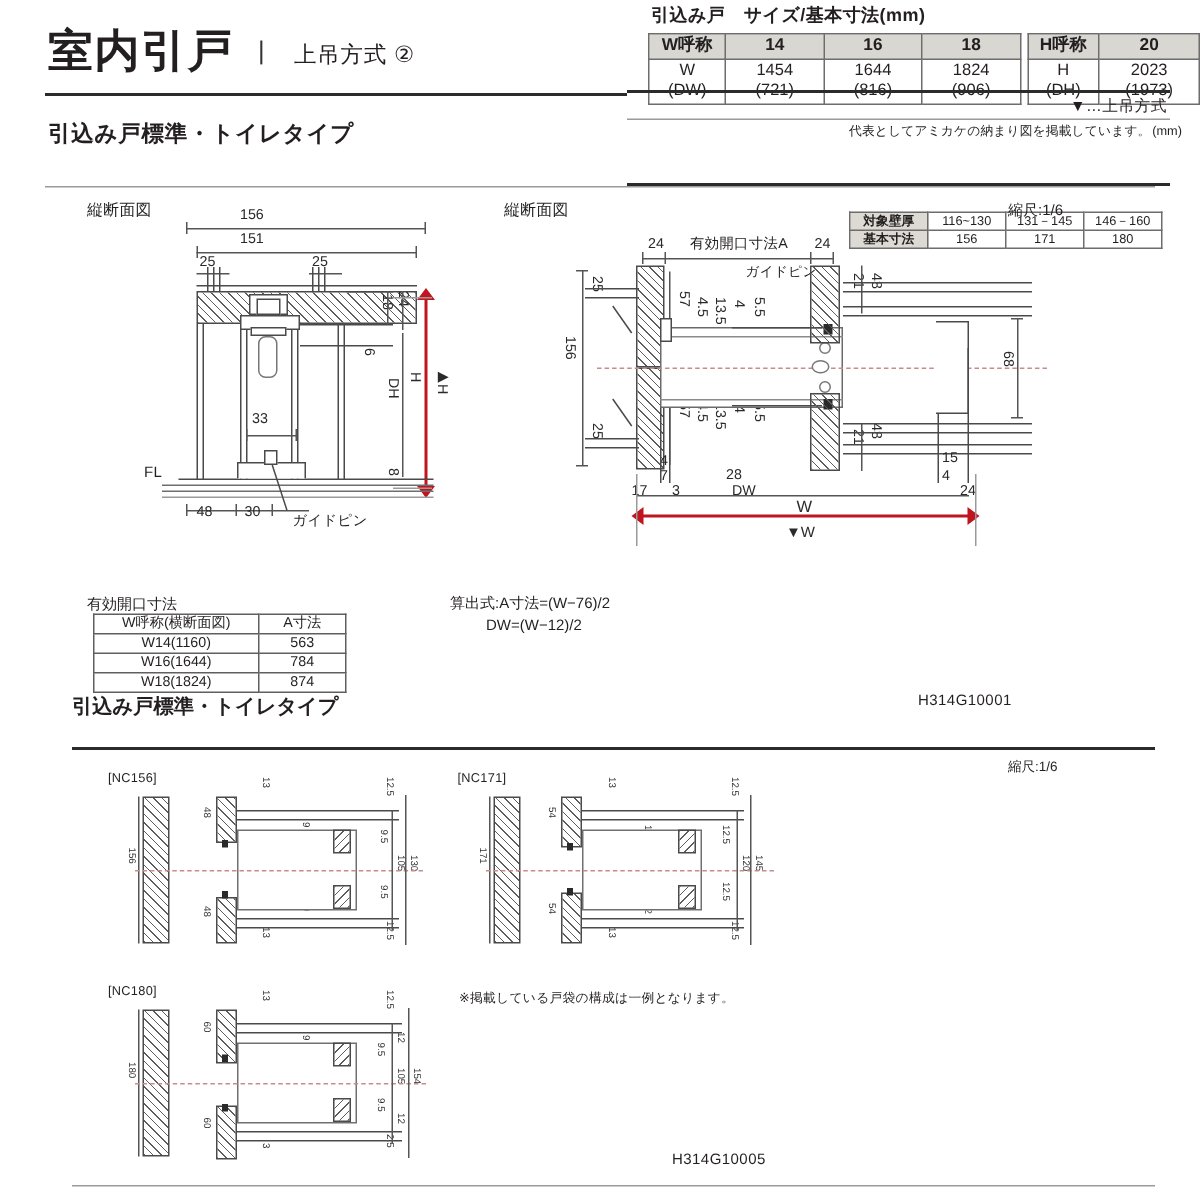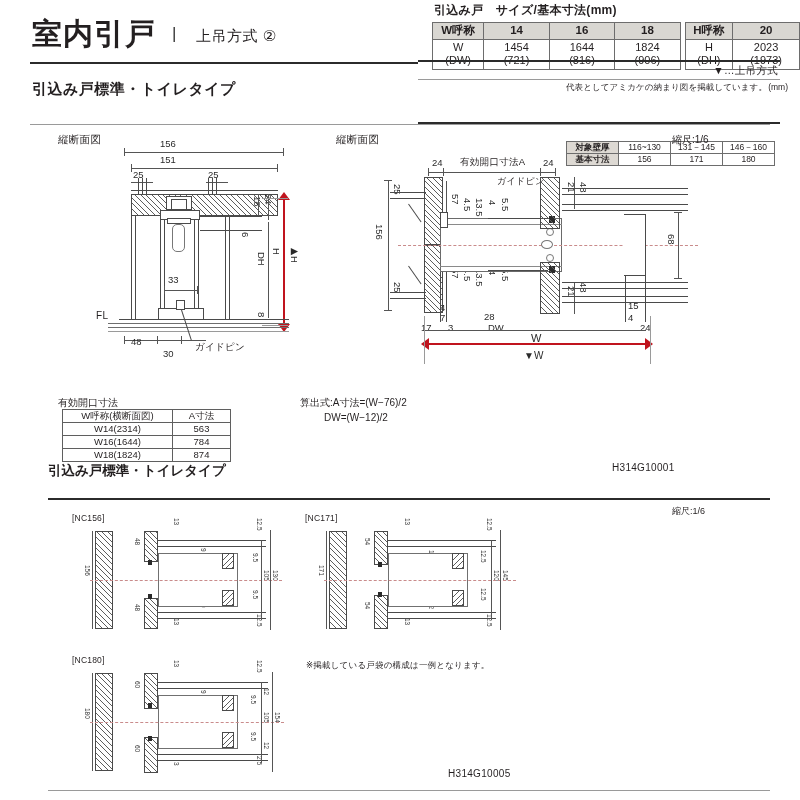--- a/index.html
+++ b/index.html
@@ -250,21 +250,21 @@
   <div class="ln hl" style="left:108px; top:327px; width:181px; background:#6e6e6e;"></div>
   <div class="ln hl" style="left:108px; top:331px; width:181px; background:#9a9a9a;"></div>
   <div class="box" style="left:158px; top:308px; width:46px; height:11px; border-bottom:none;"></div>
   <div class="box" style="left:176px; top:300px; width:9px; height:10px;"></div>
 
   <div class="dim hl" style="left:124px; top:340px; width:82px;"></div>
   <div class="dim vl" style="left:124px; top:336px; height:8px;"></div>
   <div class="dim vl" style="left:157px; top:336px; height:8px;"></div>
   <div class="dim vl" style="left:181px; top:336px; height:8px;"></div>
   <div class="dnum" style="left:131px; top:336px;">48</div>
-  <div class="dnum" style="left:163px; top:348px;">30</div>
+  <div class="dnum" style="left:163px; top:336px;">30</div>
   <div class="dlabel" style="left:195px; top:341px; font-size:9.5px;">ガイドピン</div>
   <div class="ln" style="left:181px; top:310px; width:1px; height:32px; transform:rotate(-18deg); transform-origin:top;"></div>
 
   <div class="dlabel" style="left:336px; top:133px;">縦断面図</div>
   <div class="scale" style="left:672px; top:133px;">縮尺:1/6</div>
 
   <div class="dnum" style="left:432px; top:157px;">24</div>
   <div class="dlabel" style="left:460px; top:156px; font-size:9.5px;">有効開口寸法A</div>
   <div class="dnum" style="left:543px; top:157px;">24</div>
   <div class="dim hl" style="left:428px; top:172px; width:128px;"></div>
@@ -377,21 +377,21 @@
   <div class="ln vl" style="left:650px; top:316px; height:48px; background:#9a9a9a;"></div>
 
   <div class="ao-cap" style="left:58px; top:396px;">有効開口寸法</div>
   <table class="ao" style="left:62px; top:409px;">
     <tbody>
         <tr>
       <td style="width:110px">W呼称(横断面図)</td>
       <td style="width:58px">A寸法</td>
     </tr>
     <tr>
-      <td>W14(2314)</td>
+      <td>W14(1160)</td>
       <td>563</td>
     </tr>
     <tr>
       <td>W16(1644)</td>
       <td>784</td>
     </tr>
     <tr>
       <td>W18(1824)</td>
       <td>874</td>
     </tr>

